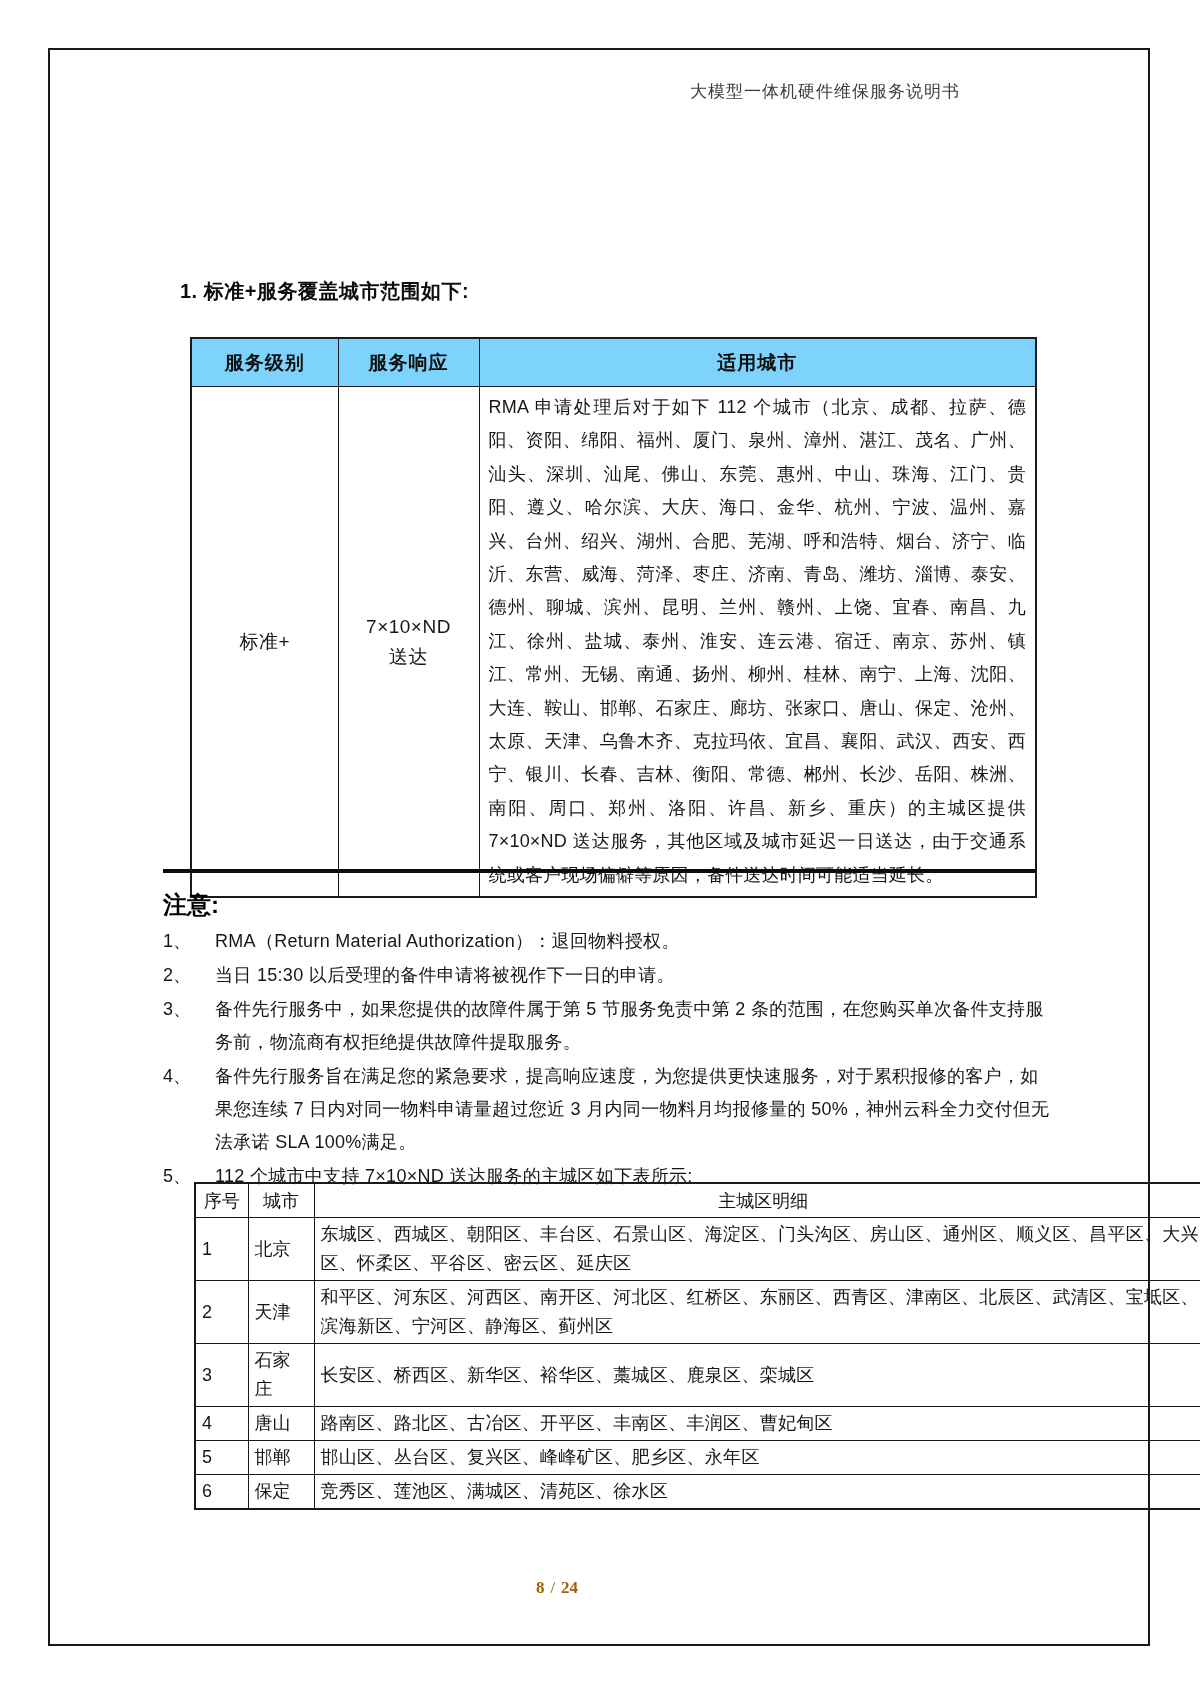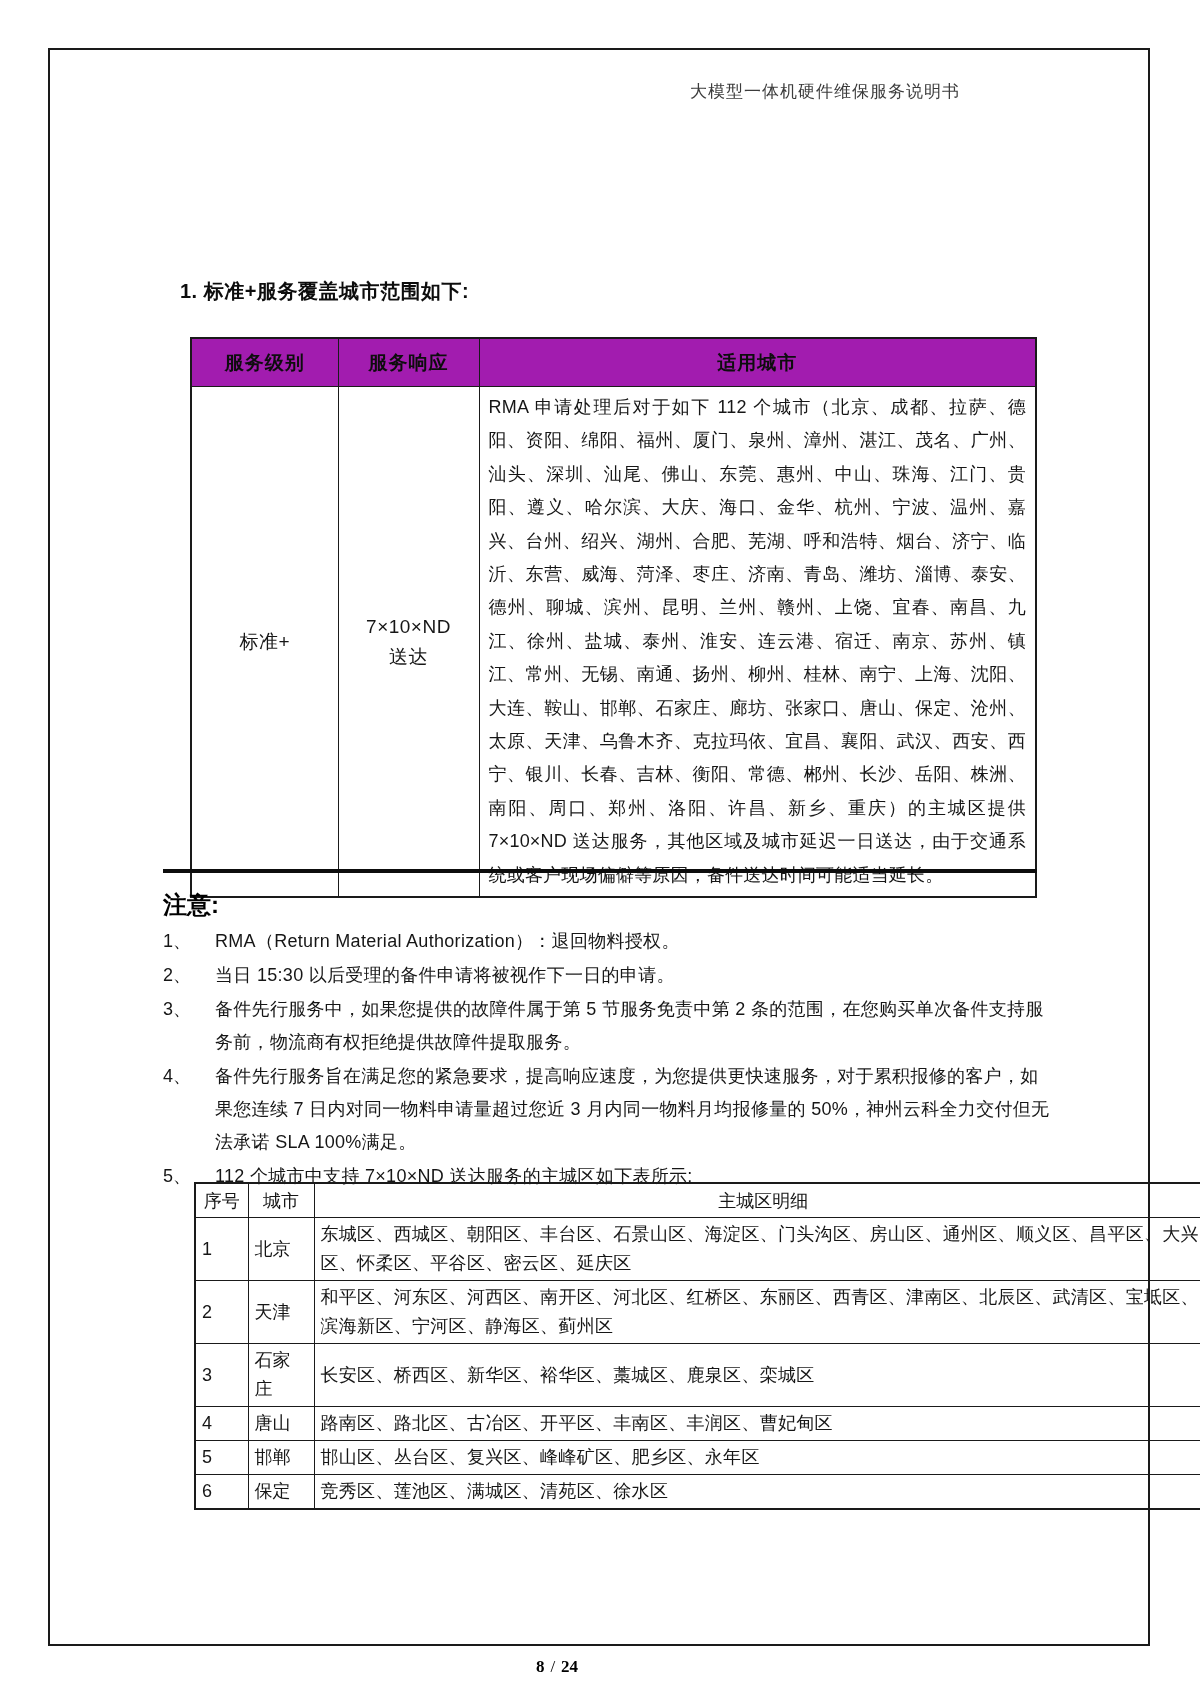--- a/index.html
+++ b/index.html
@@ -25,21 +25,21 @@
     position:absolute;left:180px;top:278px;margin:0;
     font-size:20px;font-weight:bold;color:#0d0d0d;letter-spacing:0.5px;
   }
   table{border-collapse:collapse;}
   .svc-table{
     position:absolute;left:190px;top:337px;width:847px;
     border:2px solid #1a1a1a;table-layout:fixed;
   }
   .svc-table th,.svc-table td{border:1px solid #1a1a1a;}
   .svc-table th{
-    height:45px;background:#a21caf;font-size:19px;font-weight:bold;
+    height:45px;background:#7dd3fc;font-size:19px;font-weight:bold;
     text-align:center;vertical-align:middle;letter-spacing:1px;color:#0d0d0d;
   }
   .svc-table td{vertical-align:middle;}
   .c-center{text-align:center;font-size:19px;letter-spacing:0.5px;color:#161616;}
   .blk{display:block;line-height:30px;}
   .c-cities{
     height:476px;vertical-align:top;text-align:justify;text-justify:inter-ideograph;
     font-size:18px;line-height:33.4px;padding:4px 9px;color:#161616;
     letter-spacing:0.2px;box-sizing:border-box;
   }
@@ -64,22 +64,22 @@
   .dist-table td{
     font-size:18px;line-height:29px;vertical-align:middle;color:#161616;
     padding:2px 6px;box-sizing:border-box;
   }
   .cell-no{padding-left:10px;}
   .cell-city{word-break:break-all;}
   .cell-dist{padding:2px 10px;letter-spacing:0.3px;}
   .row-tall td{height:61px;}
   .row-short td{height:33px;}
   .footer{
-    position:absolute;left:0;top:1657px;width:1114px;text-align:center;
-    font-family:"Liberation Serif","DejaVu Serif",serif;font-size:17px;color:#000000;
+    position:absolute;left:0;top:1578px;width:1114px;text-align:center;
+    font-family:"Liberation Serif","DejaVu Serif",serif;font-size:17px;color:#a16207;
   }
   .pg-num{font-weight:bold;}
   .pg-sep{font-weight:normal;padding:0 6px;}
 </style>
 </head>
 <body>
 
 <div class="page">
   <div class="page-border"></div>
 

